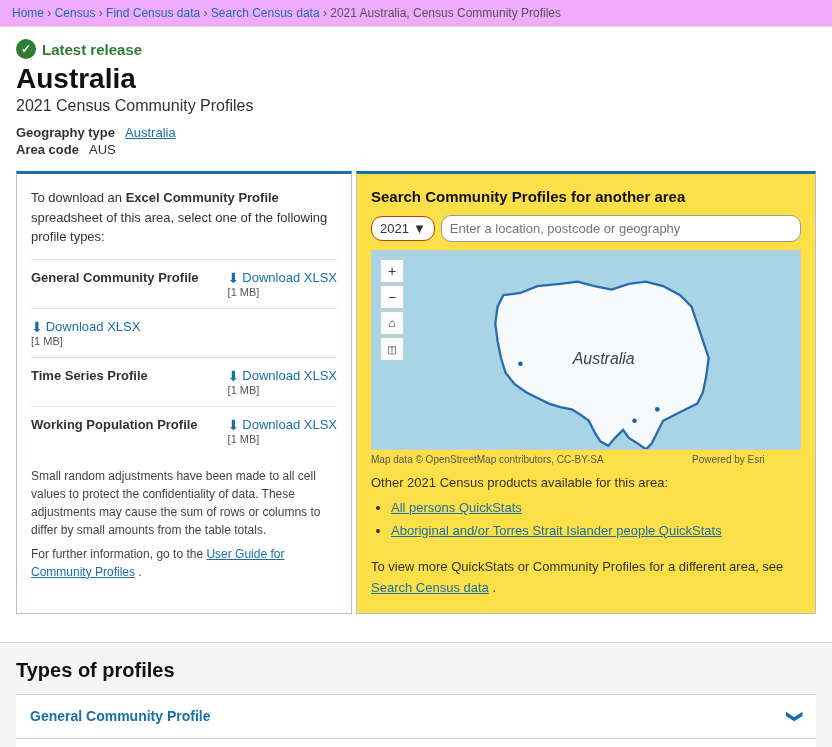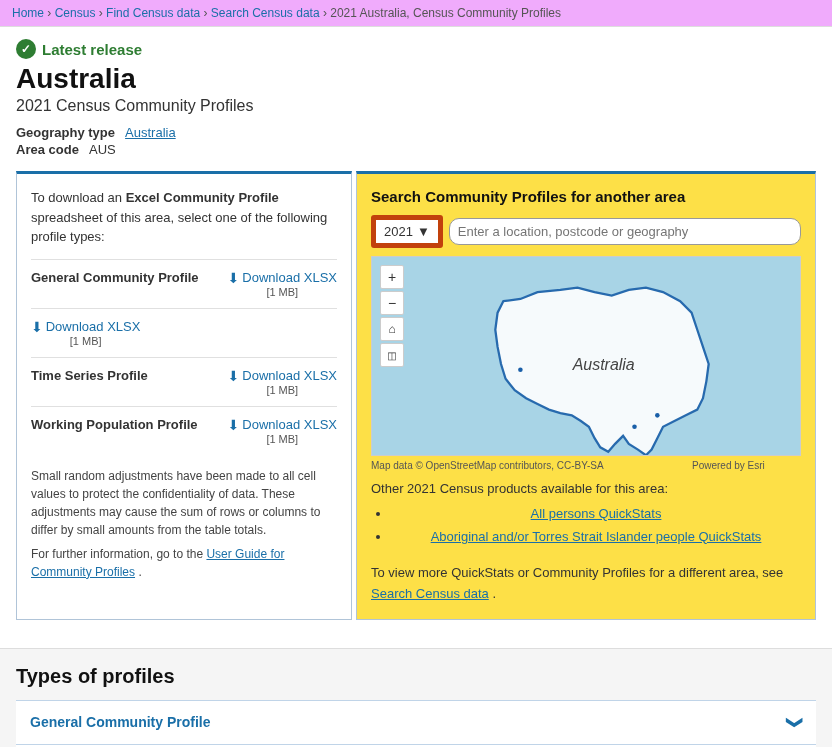--- a/index.html
+++ b/index.html
@@ -117,21 +117,21 @@
       text-decoration: none;
       font-size: 13px;
       display: flex;
       align-items: center;
       gap: 3px;
       justify-content: flex-end;
     }
     .download-link .file-size {
       font-size: 11px;
       color: #555;
-      text-align: center;
+      text-align: left;
       display: block;
     }
     .dl-icon {
       color: #1a6fa8;
       font-size: 14px;
     }
 
     .disclaimer {
       font-size: 12px;
       color: #444;
@@ -158,22 +158,22 @@
 
     .search-bar {
       display: flex;
       gap: 6px;
       margin-bottom: 8px;
       align-items: center;
     }
     .year-select {
       display: flex;
       align-items: center;
-      border: 5px solid #c2410c;
-      border-radius: 3px;
+      border: 1px solid #c2410c;
+      border-radius: 11px;
       padding: 4px 8px;
       font-size: 13px;
       cursor: pointer;
       background: #fff;
       gap: 4px;
     }
     .search-input {
       flex: 1;
       border: 1px solid #999;
       border-radius: 10px;
@@ -230,21 +230,20 @@
 
     .right-panel .links-section {
       font-size: 13px;
       line-height: 1.6;
     }
     .right-panel .links-section a { color: #1a6fa8; }
     .bullet-list {
       list-style: disc;
       padding-left: 20px;
       margin: 4px 0 16px 0;
-      text-align: center;
     }
     .bullet-list li { margin-bottom: 2px; }
 
     
     .types-section {
       padding: 16px;
       background: #f5f5f5;
       border-top: 1px solid #ddd;
     }
     .types-section h2 {

